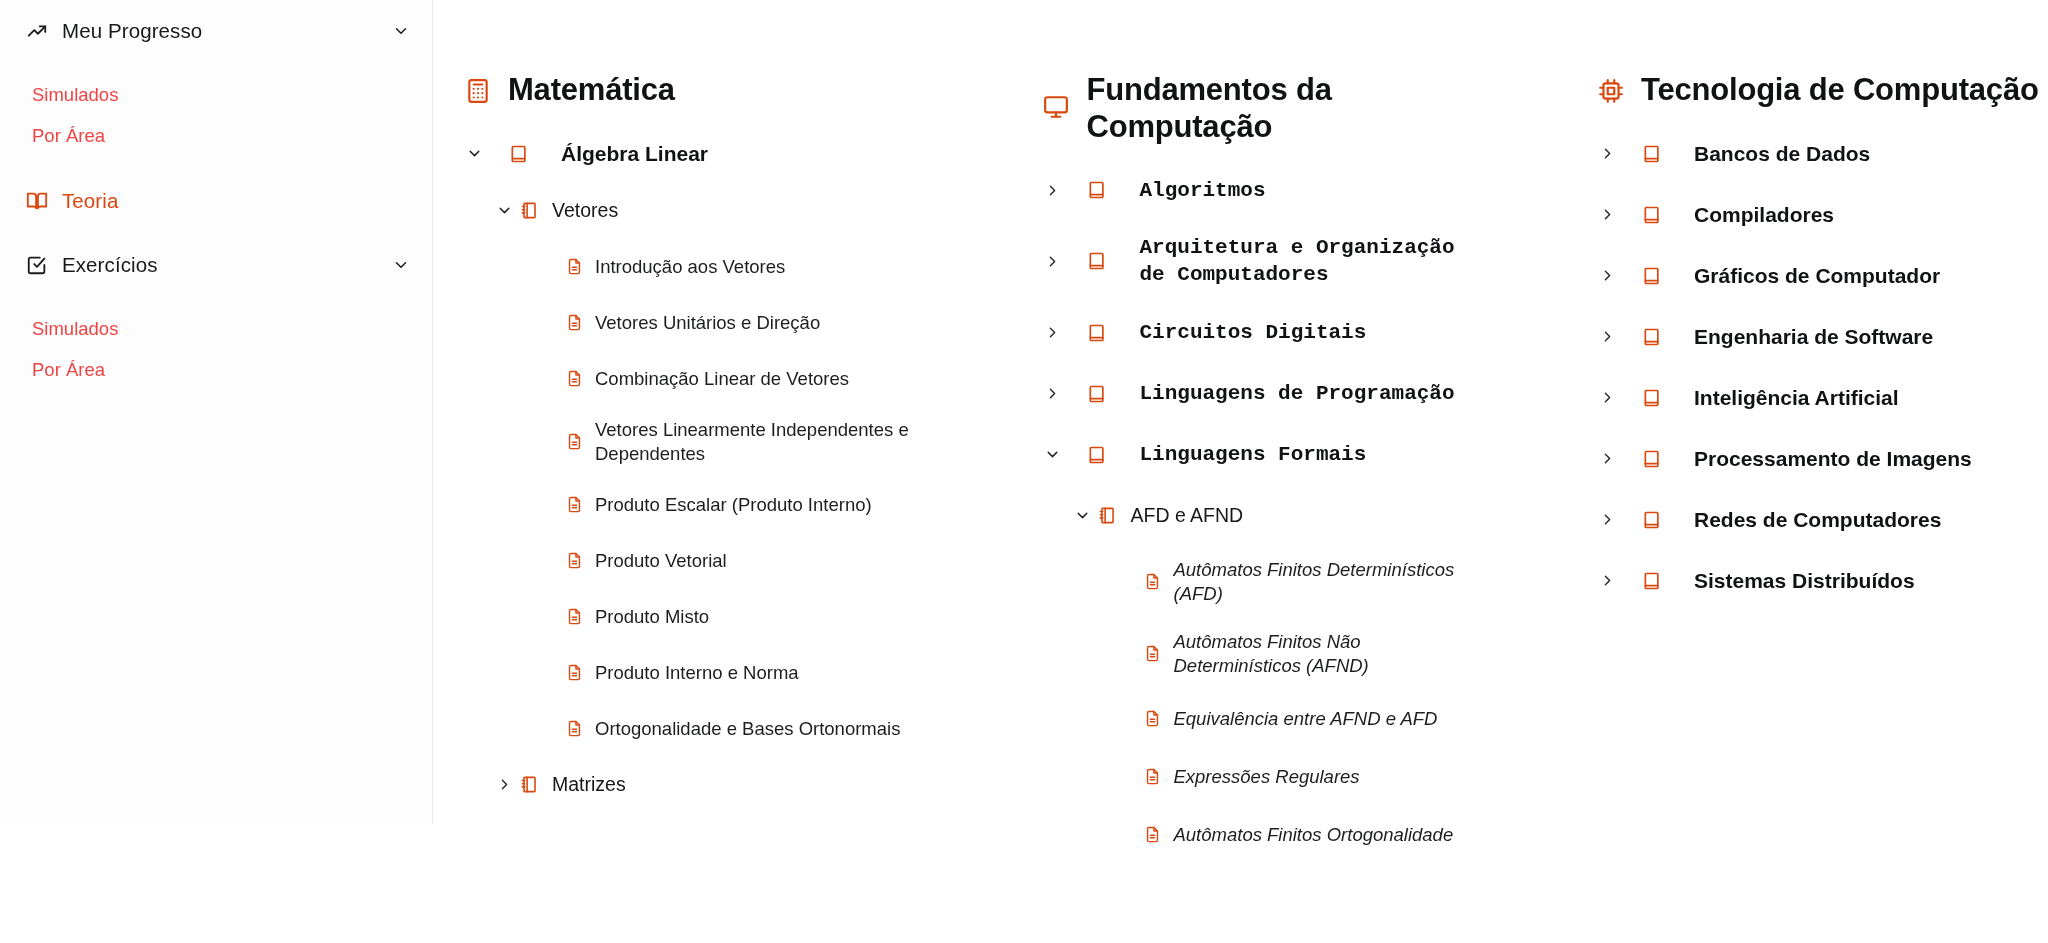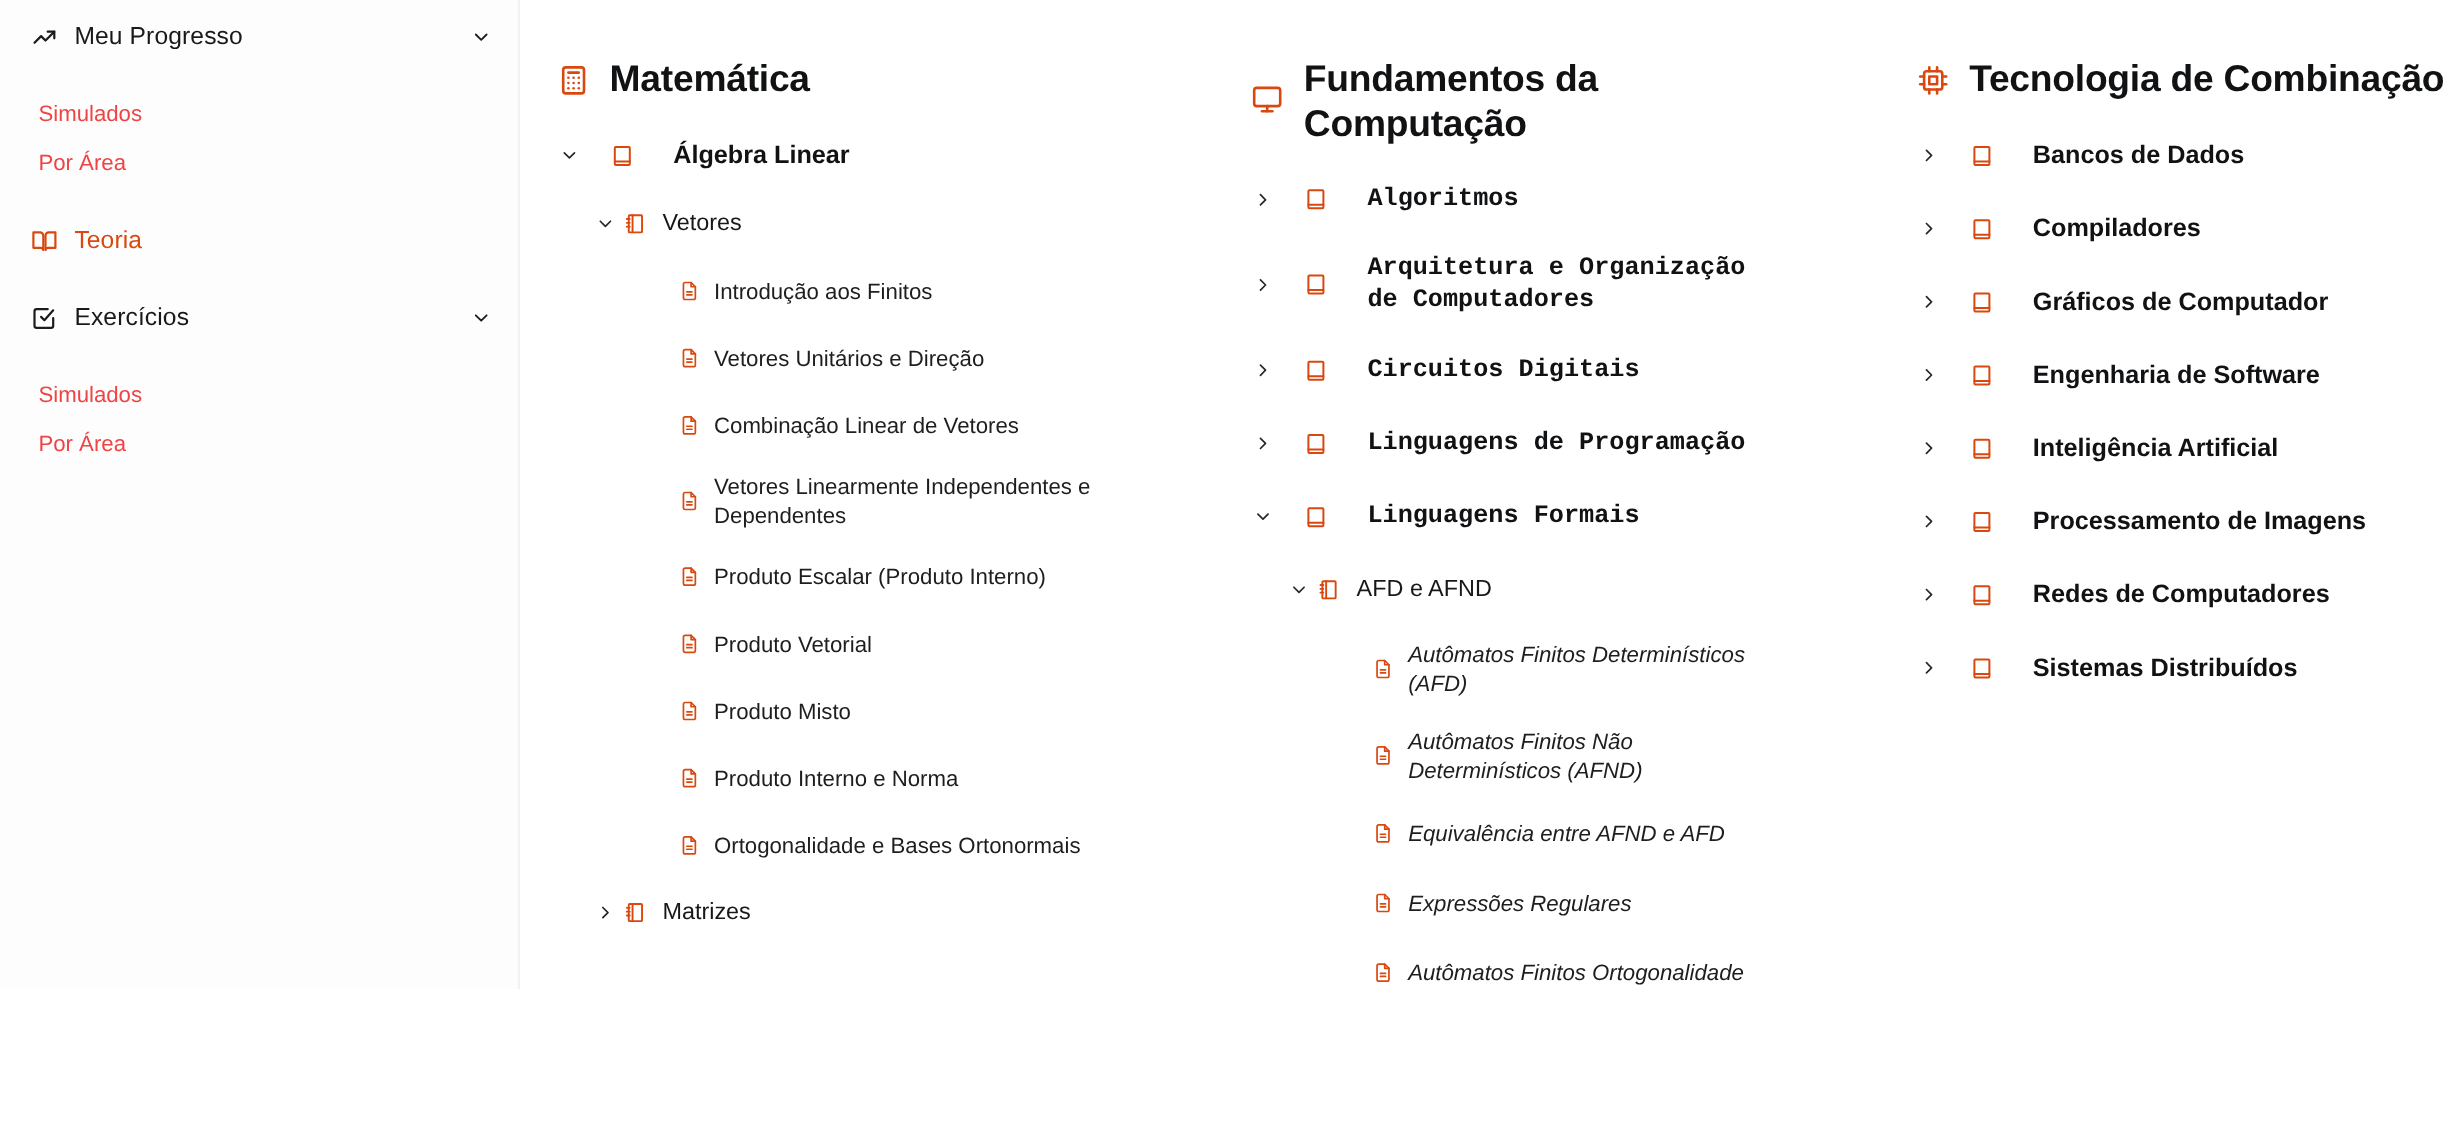--- a/index.html
+++ b/index.html
@@ -45,21 +45,21 @@
     cursor: pointer;
   }
   .sp-a { height: 22px; }
   .sp-b { height: 24px; }
   .sp-c { height: 22px; }
 
   
   .main {
     flex: 1 1 auto;
     display: flex;
-    padding: 48px 0 0 0;
+    padding: 72px 0 0 0;
     overflow: hidden;
   }
   .col { padding-right: 20px; }
   .col-1 { width: 575px; padding-left: 32px; }
   .col-2 { width: 575px; padding-left: 38px; }
   .col-3 { width: 470px; padding-left: 20px; }
 
   .col-head {
     display: flex; align-items: flex-start;
     margin-bottom: 28px;
@@ -225,21 +225,21 @@
           <div class="row lvl3">
             <span class="chevbox"></span>
             <span class="ricon">
               <svg width="17" height="17" viewBox="0 0 24 24" fill="none" stroke="#d9480f" stroke-width="2" stroke-linecap="round" stroke-linejoin="round">
                 <path d="M14 2H7a2 2 0 0 0-2 2v16a2 2 0 0 0 2 2h10a2 2 0 0 0 2-2V7z"></path>
                 <polyline points="14 2 14 7 19 7"></polyline>
                 <line x1="9" y1="13" x2="15" y2="13"></line>
                 <line x1="9" y1="16.5" x2="15" y2="16.5"></line>
               </svg>
             </span>
-            <span class="rlabel">Introdução aos Finitos</span>
+            <span class="rlabel">Introdução aos Vetores</span>
           </div>
           <div class="row lvl3">
             <span class="chevbox"></span>
             <span class="ricon">
               <svg width="17" height="17" viewBox="0 0 24 24" fill="none" stroke="#d9480f" stroke-width="2" stroke-linecap="round" stroke-linejoin="round">
                 <path d="M14 2H7a2 2 0 0 0-2 2v16a2 2 0 0 0 2 2h10a2 2 0 0 0 2-2V7z"></path>
                 <polyline points="14 2 14 7 19 7"></polyline>
                 <line x1="9" y1="13" x2="15" y2="13"></line>
                 <line x1="9" y1="16.5" x2="15" y2="16.5"></line>
               </svg>
@@ -519,21 +519,21 @@
               <line x1="9" y1="2" x2="9" y2="5"></line>
               <line x1="15" y1="2" x2="15" y2="5"></line>
               <line x1="9" y1="19" x2="9" y2="22"></line>
               <line x1="15" y1="19" x2="15" y2="22"></line>
               <line x1="2" y1="9" x2="5" y2="9"></line>
               <line x1="2" y1="15" x2="5" y2="15"></line>
               <line x1="19" y1="9" x2="22" y2="9"></line>
               <line x1="19" y1="15" x2="22" y2="15"></line>
             </svg>
           </span>
-          <h2 class="chtitle">Tecnologia de Combinação</h2>
+          <h2 class="chtitle">Tecnologia de Computação</h2>
         </div>
         <div class="tree">
           <div class="row lvl1">
             <span class="chevbox">
               <svg width="17" height="17" viewBox="0 0 24 24" fill="none" stroke="#26272a" stroke-width="2" stroke-linecap="round" stroke-linejoin="round">
                 <polyline points="9 6 15 12 9 18"></polyline>
               </svg>
             </span>
             <span class="ricon">
               <svg width="20" height="20" viewBox="0 0 24 24" fill="none" stroke="#d9480f" stroke-width="2" stroke-linecap="round" stroke-linejoin="round">

